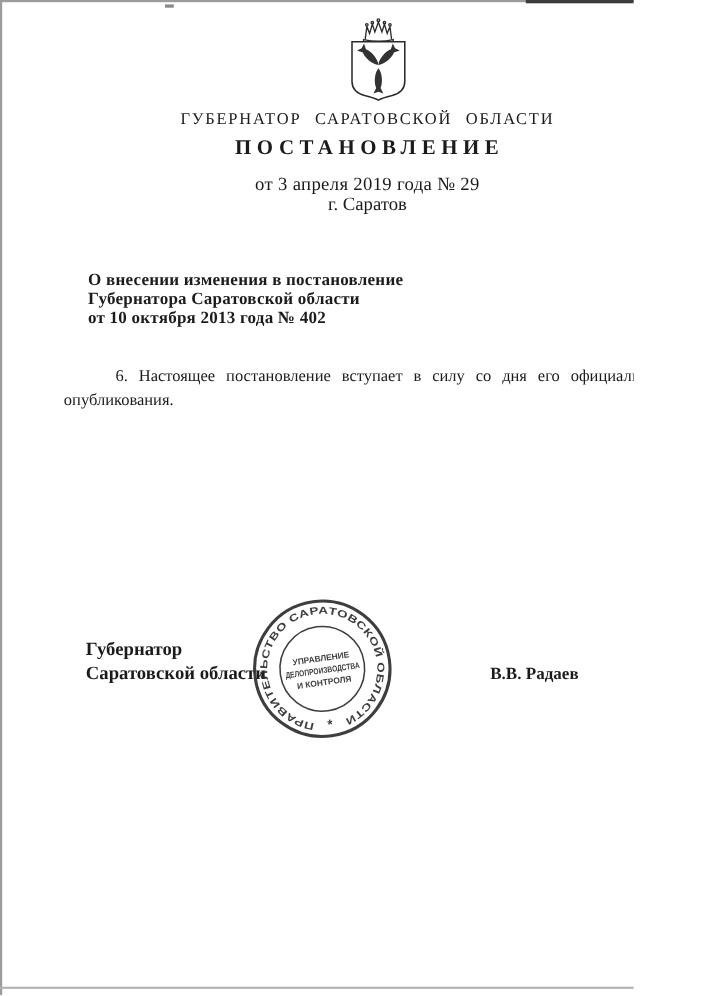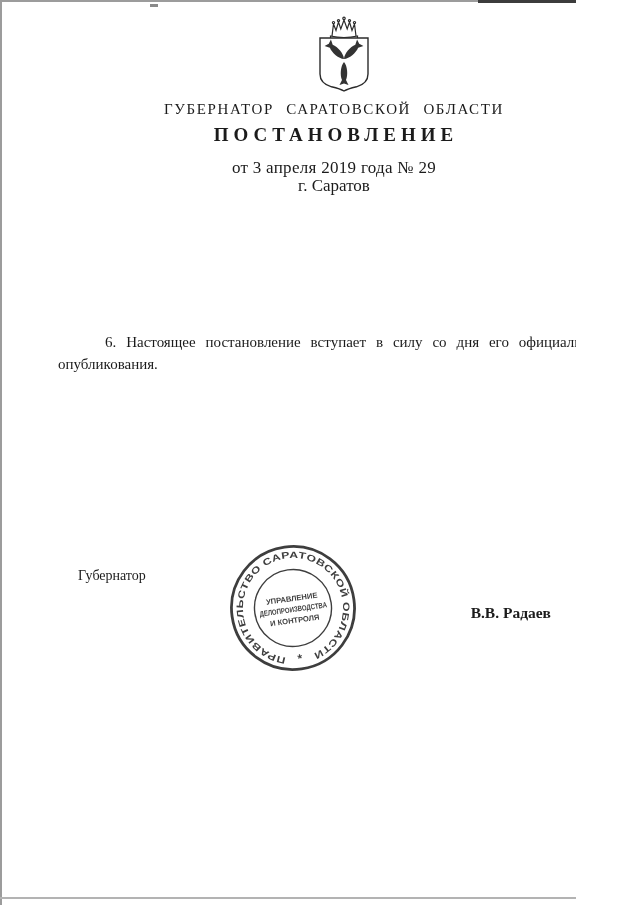--- a/index.html
+++ b/index.html
@@ -29,23 +29,23 @@
   .hdr-date { top:158px; font-size:17px; letter-spacing:0.3px; }
   .hdr-city { top:176px; font-size:17px; }
 
   .doc-title { position:absolute; left:80px; top:246px; font-size:15.5px; font-weight:bold;
                line-height:17.4px; letter-spacing:0.2px; }
 
   .body-text { position:absolute; left:58px; top:332px; width:552px;
                font-size:15px; line-height:21.6px; text-align:justify; }
   .body-text p { margin:0; text-indent:47px; }
 
-  .sig-position { position:absolute; left:78px; top:565px; font-size:14px; font-weight:normal;
+  .sig-position { position:absolute; left:78px; top:579px; font-size:17px; font-weight:bold;
                   line-height:22px; }
-  .sig-name { position:absolute; right:25px; top:604px; font-size:15.5px; font-weight:bold; }
+  .sig-name { position:absolute; right:50px; top:604px; font-size:15.5px; font-weight:bold; }
 
   .stamp { position:absolute; left:227px; top:542px; width:132px; height:132px;
            transform:rotate(-8deg); opacity:0.9; }
 </style>
 </head>
 <body>
 
 <div class="page">
 
   <div class="edge-top"></div>
@@ -72,27 +72,33 @@
         <path transform="translate(35,54) rotate(90)" d="M0 0 C4 -3.5 13 -4.2 18 -2 L23 -4.5 L21.5 0 L23 4.5 L18 2 C13 4.2 4 3.5 0 0 Z"></path>
       </g>
     </g>
   </svg>
 
   <div class="hdr hdr-org">ГУБЕРНАТОР САРАТОВСКОЙ ОБЛАСТИ</div>
   <div class="hdr hdr-type">ПОСТАНОВЛЕНИЕ</div>
   <div class="hdr hdr-date">от 3 апреля 2019 года № 29</div>
   <div class="hdr hdr-city">г. Саратов</div>
 
+  <div class="doc-title">
+    <div>О внесении изменения в постановление</div>
+    <div>Губернатора Саратовской области</div>
+    <div>от 10 октября 2013 года № 402</div>
+  </div>
 
   <div class="body-text">
     <p>6. Настоящее постановление вступает в силу со дня его официального опубликования.</p>
   </div>
 
   <div class="sig-position">
     <div>Губернатор</div>
+    <div>Саратовской области</div>
   </div>
   <div class="sig-name">В.В. Радаев</div>
 
   <svg class="stamp" viewBox="0 0 132 132">
     <g stroke="#2a2a2a" fill="none">
       <circle cx="66" cy="66" r="61.5" stroke-width="2.8"></circle>
       <circle cx="66" cy="66" r="38.5" stroke-width="1.4"></circle>
     </g>
     <defs>
       <path id="ringPath" d="M66 116 A50 50 0 1 1 66 16 A50 50 0 1 1 66 116" fill="none"></path>

